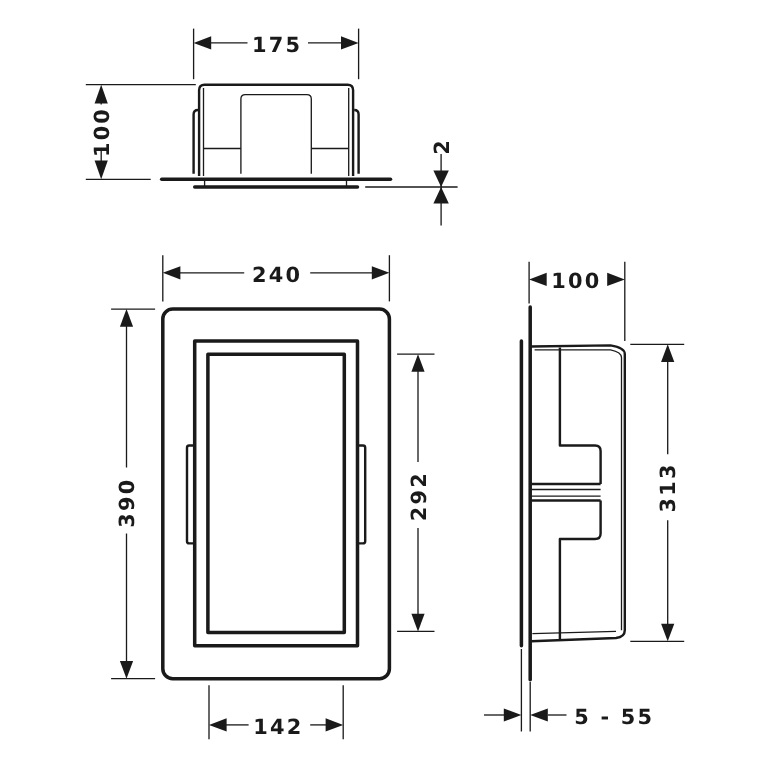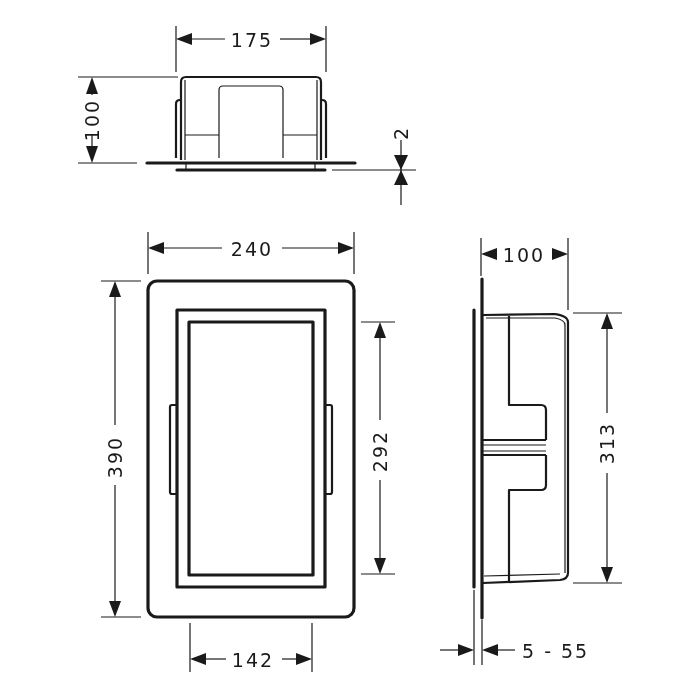--- a/index.html
+++ b/index.html
@@ -1,16 +1,16 @@
 <!DOCTYPE html>
 <html><head>
   <meta charset="utf-8">
   <style>
     html, body { margin: 0; padding: 0; background: #ffffff; }
-    .canvas { position: relative; width: 700px; height: 700px; background: #ffffff; overflow: hidden; }
+    .canvas { position: relative; width: 700px; height: 700px; background: #ffffff; overflow: hidden; font-weight: bold; }
     svg { position: absolute; left: 0; top: 0; }
     .dimtext { font-family: "DejaVu Sans", sans-serif; font-size: 19px; fill: #1a1a1a; letter-spacing: 2px; }
     .thick { stroke: #1a1a1a; stroke-width: 3.2; fill: none; stroke-linejoin: round; stroke-linecap: round; }
     .med { stroke: #1a1a1a; stroke-width: 2.2; fill: none; stroke-linejoin: round; }
     .thin { stroke: #1a1a1a; stroke-width: 1.2; fill: none; }
     .arrow { fill: #1a1a1a; stroke: none; }
   </style>
 </head>
 <body>
 

